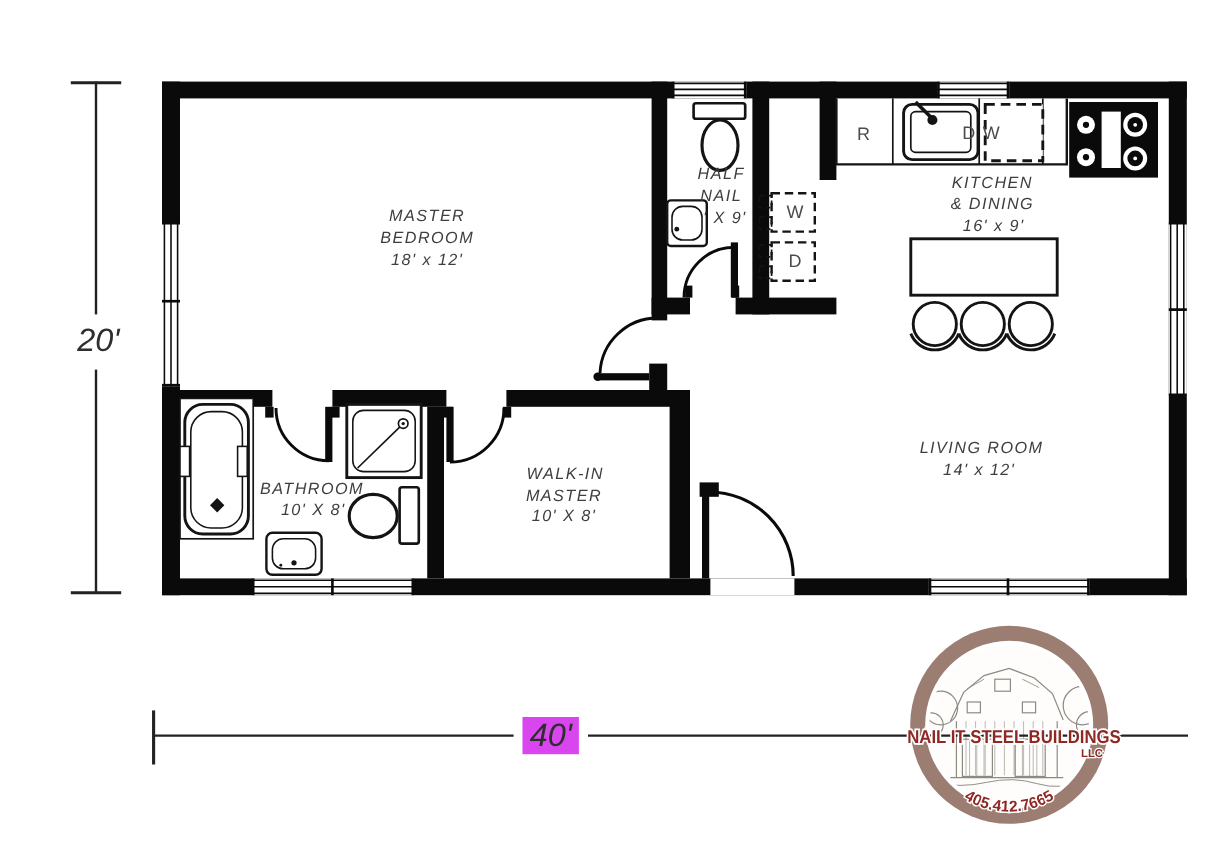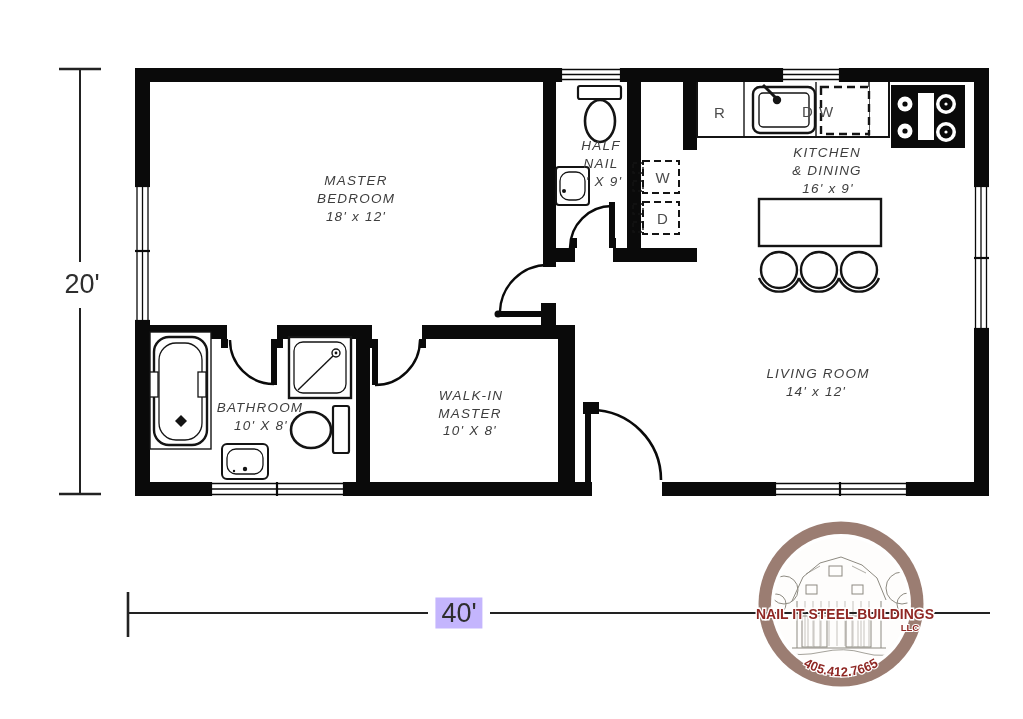--- a/index.html
+++ b/index.html
@@ -4,22 +4,22 @@
 <style>
   html,body{margin:0;padding:0;background:#ffffff;}
   .canvas{position:relative;width:1023px;height:719px;background:#ffffff;overflow:hidden;
           font-family:"Liberation Sans",sans-serif;}
   .canvas svg{position:absolute;left:0;top:0;}
   .lbl{position:absolute;transform:translate(-50%,-50%);font-size:13.5px;letter-spacing:1.2px;
        color:#3e3e3e;white-space:nowrap;font-style:italic;}
   .app{position:absolute;transform:translate(-50%,-50%);font-size:15px;letter-spacing:1px;
        color:#4c4c4c;white-space:nowrap;}
   .dim{position:absolute;transform:translate(-50%,-50%);font-size:27px;color:#2e2e2e;
-       white-space:nowrap;}
-  .dim-h{background:#c4b5fd;padding:0 6px;}
+       white-space:nowrap;font-style:italic;}
+  .dim-h{background:#d946ef;padding:0 6px;}
 </style>
 </head>
 <body>
 
 <div class="canvas">
 
 <svg width="1023" height="719" viewBox="0 0 1023 719">
 
   <g fill="#0a0a0a">
     <rect x="135" y="68" width="854" height="14"></rect>

